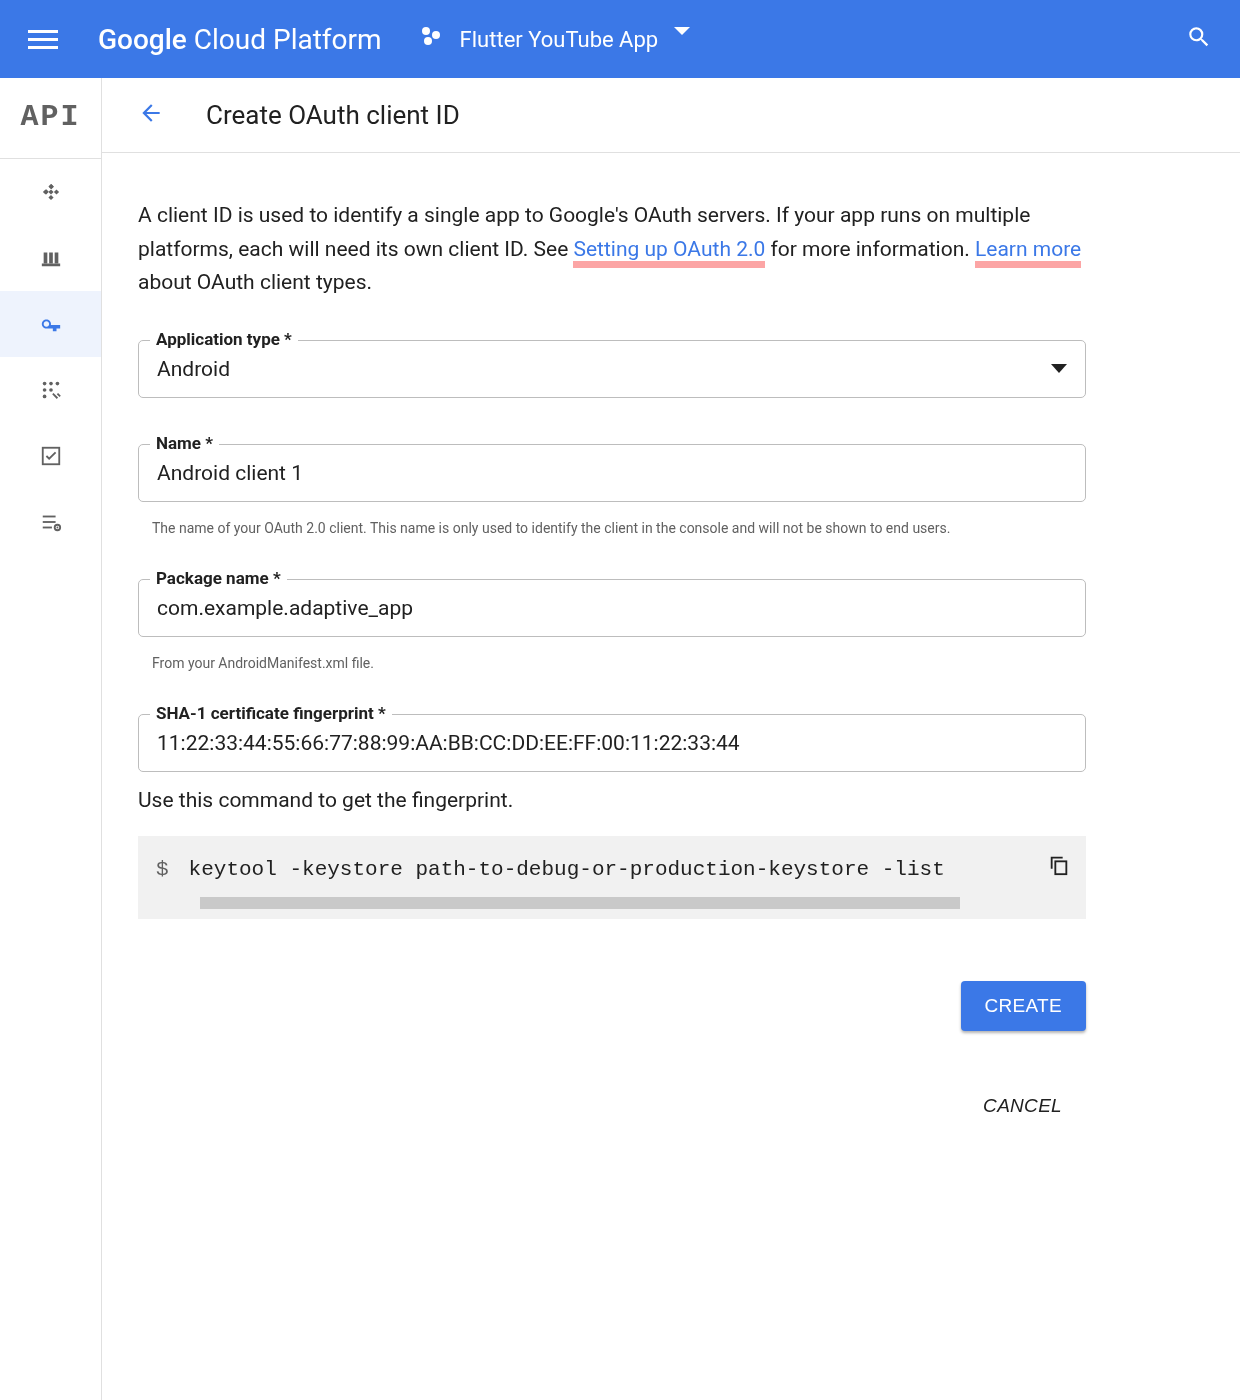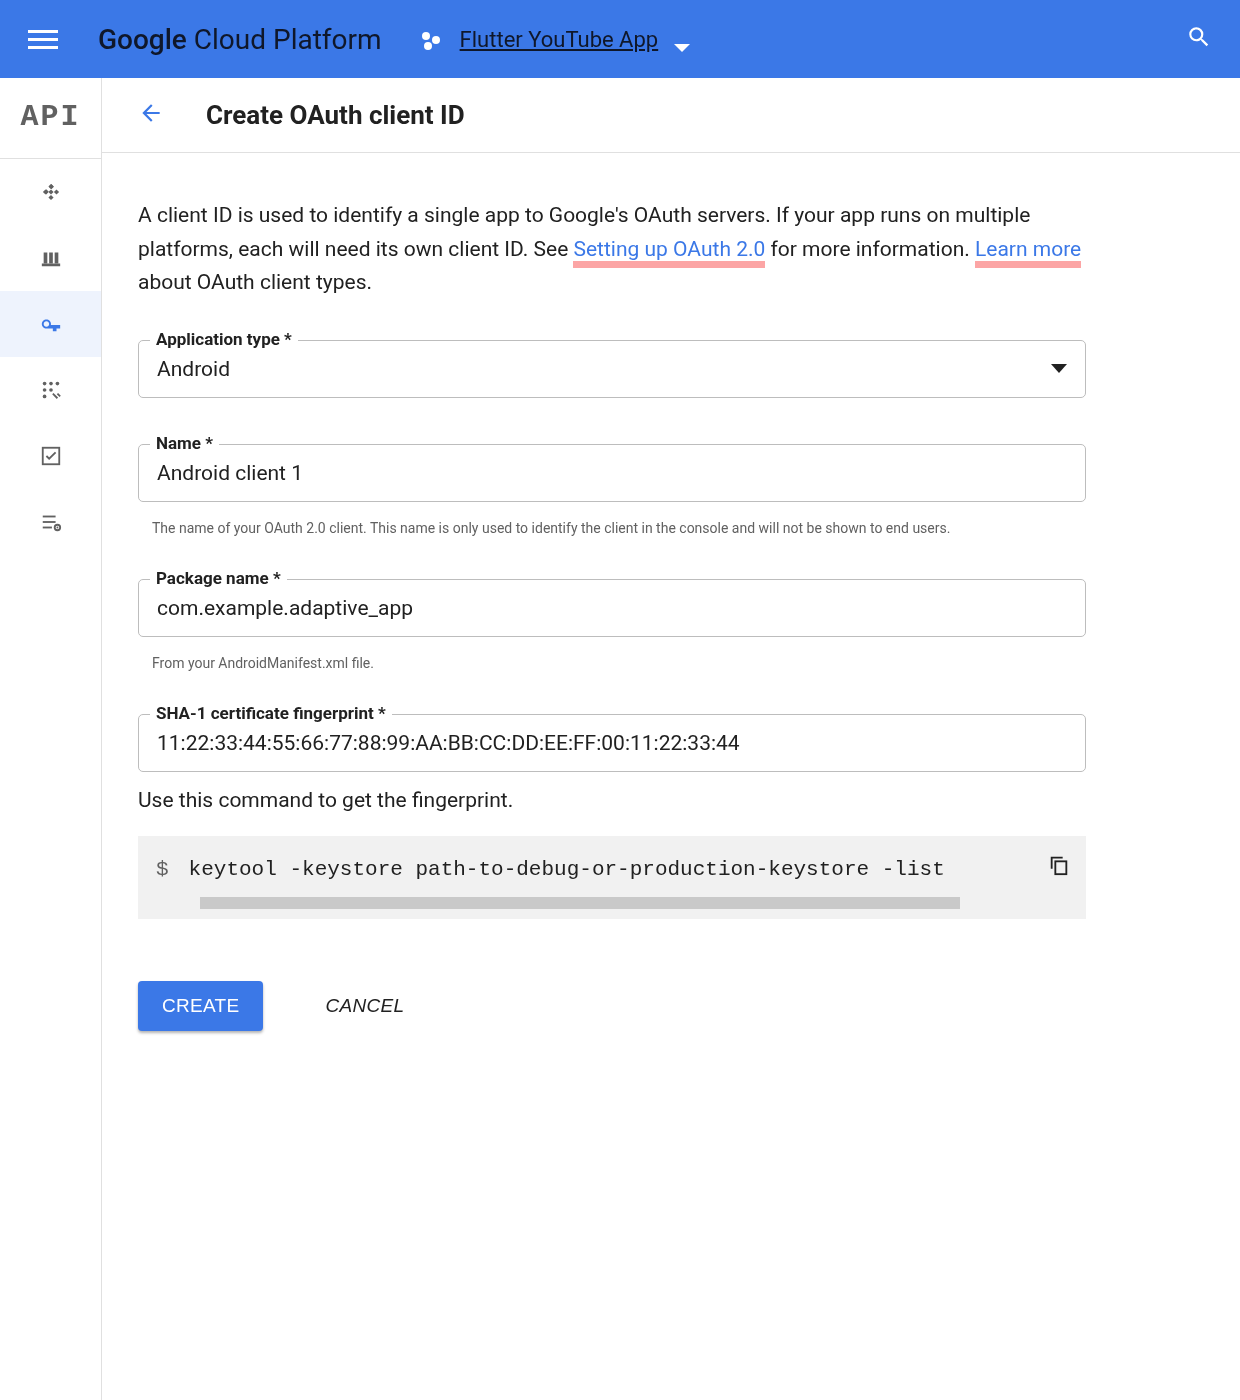--- a/index.html
+++ b/index.html
@@ -4,27 +4,27 @@
 <style>
 * { box-sizing: border-box; margin: 0; padding: 0; }
 body { font-family: Roboto, "Helvetica Neue", Arial, sans-serif; background: #fff; color: #212121; overflow: hidden; }
 
 .header {
   background: #3b78e7;
   height: 78px;
   display: flex;
   align-items: center;
   padding: 0 28px;
-  color: #0f172a;
+  color: #ffffff;
 }
 .hamburger { width: 30px; height: 30px; display: flex; flex-direction: column; justify-content: center; gap: 5px; cursor: pointer; margin-right: 40px;}
 .hamburger span { display: block; height: 3px; background: #fff; width: 100%; }
 .logo { font-size: 28px; font-weight: 400; letter-spacing: 0; }
 .logo .g { font-weight: 500; }
-.project-selector { display: flex; align-items: flex-end; margin-left: 40px; cursor: pointer; text-decoration: underline; }
+.project-selector { display: flex; align-items: flex-start; margin-left: 40px; cursor: pointer; }
 .project-selector .dots { display: inline-flex; margin-right: 18px; position:relative; width:20px; height:20px;}
 .project-selector .dots::before { content:""; position:absolute; width:8px;height:8px;border-radius:50%;background:#fff; left:0; top:0;}
 .project-selector .dots::after { content:""; position:absolute; width:8px;height:8px;border-radius:50%;background:#fff; left:10px; top:4px;}
 .project-selector .dots span { position:absolute; width:8px;height:8px;border-radius:50%;background:#fff; left:2px; top:10px;}
 .project-selector .name { font-size: 22px; }
 .project-selector .tri { margin-left: 16px; width:0;height:0;border-left:8px solid transparent;border-right:8px solid transparent;border-top:8px solid #fff;}
 .header .spacer { flex: 1; }
 .search-icon { cursor:pointer; }
 .search-icon svg { width: 26px; height: 26px; fill: #fff; }
 
@@ -35,42 +35,42 @@
 .side-items { width:100%; display:flex; flex-direction:column; }
 .side-item { height: 66px; display:flex; align-items:center; justify-content:center; color:#616161; cursor:pointer; }
 .side-item.active { background:#eef3fd; color:#3b78e7; }
 .side-item svg { width:22px; height:22px; fill:currentColor; }
 .side-divider { height: 1px; background: #e0e0e0; width: 100%; }
 
 .main { flex: 1; display: flex; flex-direction: column; overflow: hidden;}
 .page-head { display:flex; align-items:center; padding: 22px 0 22px 36px; border-bottom: 1px solid #e0e0e0;}
 .back-arrow { cursor:pointer; margin-right: 42px;}
 .back-arrow svg { width:26px;height:26px; fill:#3b78e7;}
-.page-title { font-size: 26px; font-weight: 700; color: #212121;}
+.page-title { font-size: 26px; font-weight: 400; color: #212121;}
 
 .content { padding: 46px 36px 20px 36px; max-width: 1020px;}
 .intro { font-size: 21px; line-height: 1.6; color: #212121; margin-bottom: 40px;}
 .intro a { color: #3b78e7; text-decoration: none; border-bottom: 7px solid #fca5a5;}
 
 .field { position: relative; margin-bottom: 16px;}
 .field .box { border: 1px solid #bdbdbd; border-radius: 5px; padding: 16px 18px; font-size: 21px; color: #212121; display:flex; align-items:center;gap:21px; }
 .field .box input { border:none; outline:none; font-size:21px; width:100%; font-family:inherit; color:#212121; background:transparent;}
 .field .label { position:absolute; top:-11px; left:12px; background:#fff; padding:0 6px; font-size:17px; font-weight:700; color:#212121;}
 .field .tri-down { margin-left:auto; width:0;height:0;border-left:8px solid transparent;border-right:8px solid transparent;border-top:9px solid #212121;}
 .helper { font-size: 14px; color: #616161; margin: 14px 0 40px 14px; line-height:1.5;}
 .helper a { color: #7b2fa0; text-decoration: none; border-bottom: 1px solid #7b2fa0;}
 .cmd-label { font-size: 21px; margin: 10px 0 24px; }
 .code-block { background:#f1f1f1; padding: 22px 18px 10px 18px; font-family: "Courier New", monospace; font-size: 21px; position:relative; overflow:hidden;}
 .code-block .dollar { color:#616161; margin-right: 20px;}
 .code-block .cmd { white-space: nowrap; overflow:hidden; display:inline-block; max-width: 770px; vertical-align:top;}
 .copy-btn { position:absolute; right:16px; top:18px; cursor:pointer;}
 .copy-btn svg { width:22px;height:22px; fill:#212121; stroke:#212121;}
 .code-scroll { height:12px; background:#c9c9c9; margin: 16px 0 0 44px; width: 760px;}
 
-.actions { display:flex; gap: 38px; align-items:flex-start; margin-top: 62px;}
+.actions { display:flex; gap: 50px; align-items:flex-end; margin-top: 62px; flex-direction: column;}
 .btn { font-size: 19px; font-weight: 500; padding: 14px 24px; border:none; cursor:pointer; letter-spacing:0.3px;}
 .btn.primary { background:#3b78e7; color:#fff; border-radius:4px; box-shadow: 0 2px 3px rgba(0,0,0,0.3);}
 .btn.text { background:transparent; color:#212121;font-style:italic; }
 </style>
 </head>
 <body>
 
 <div class="header">
   <div class="hamburger">
       <span></span>

